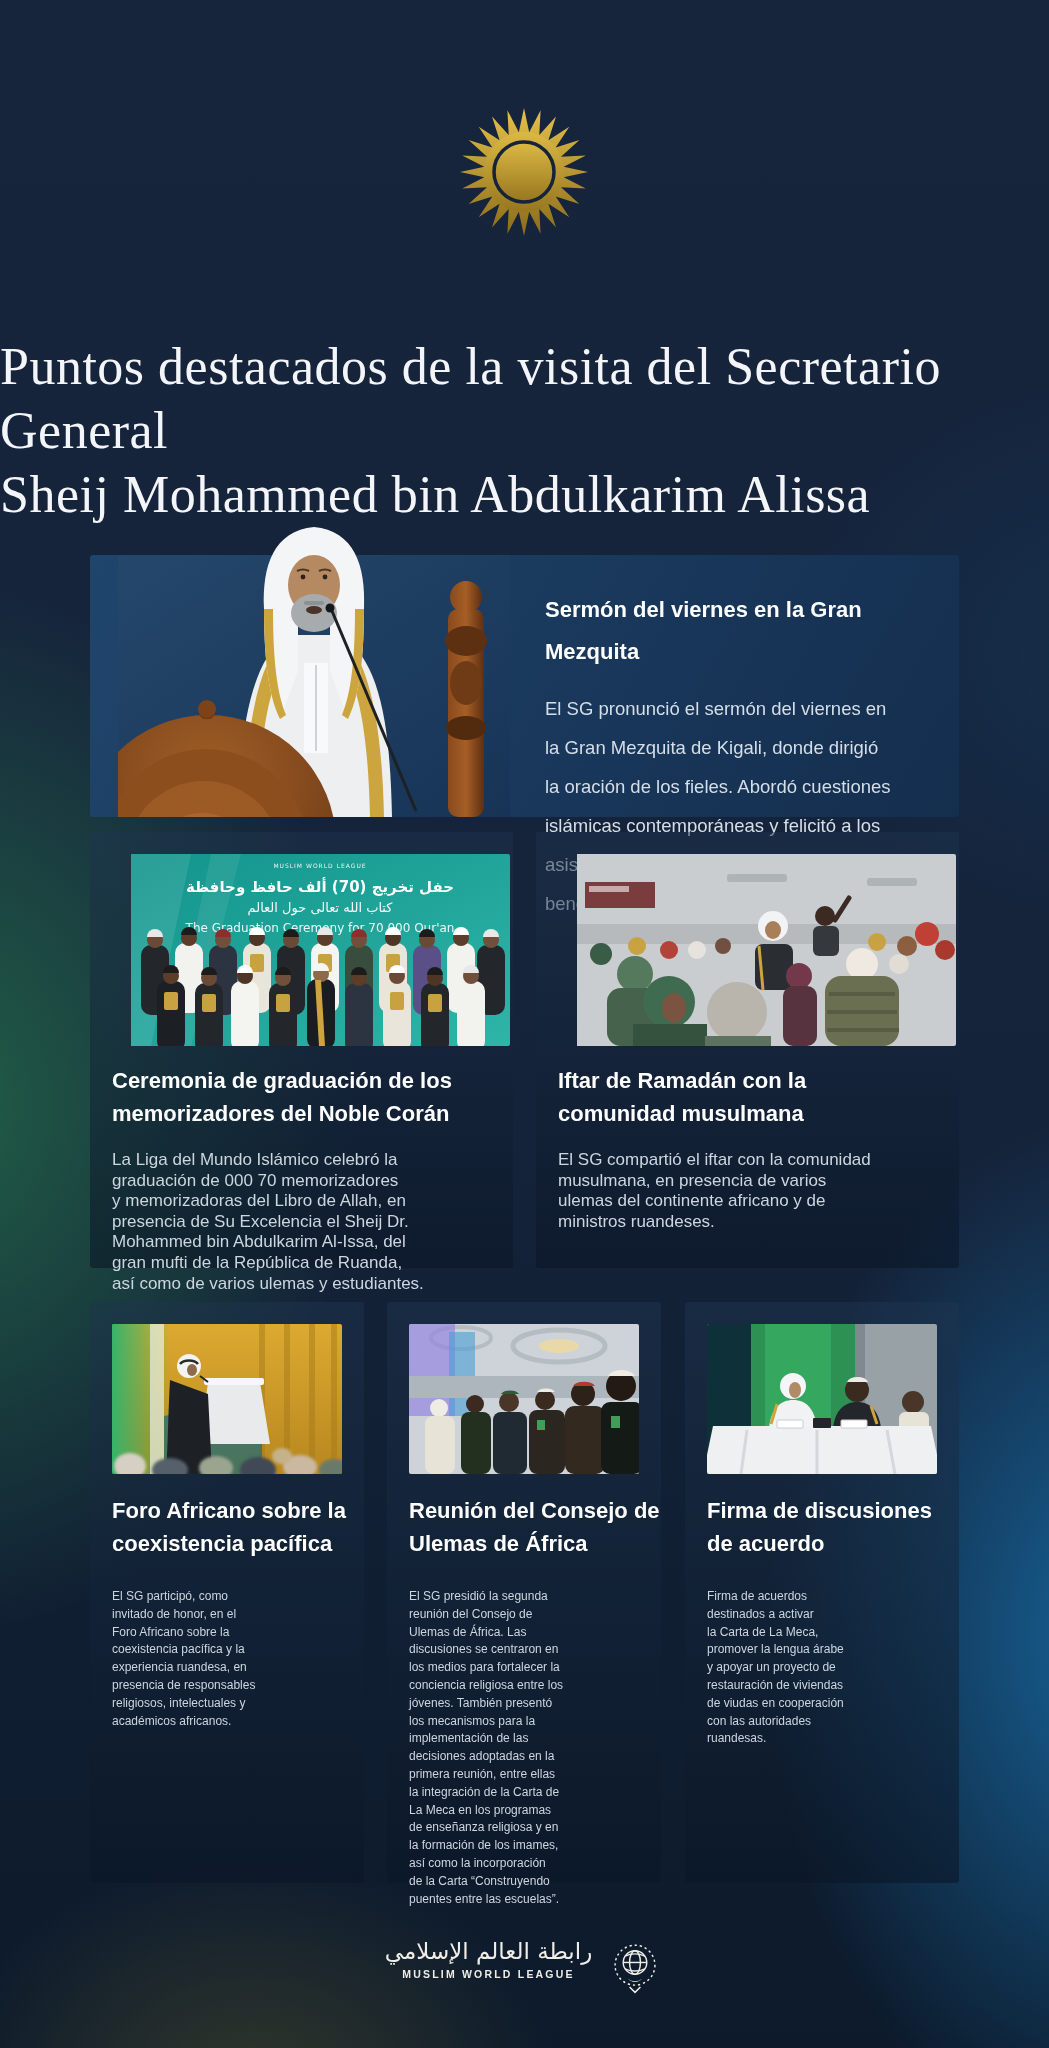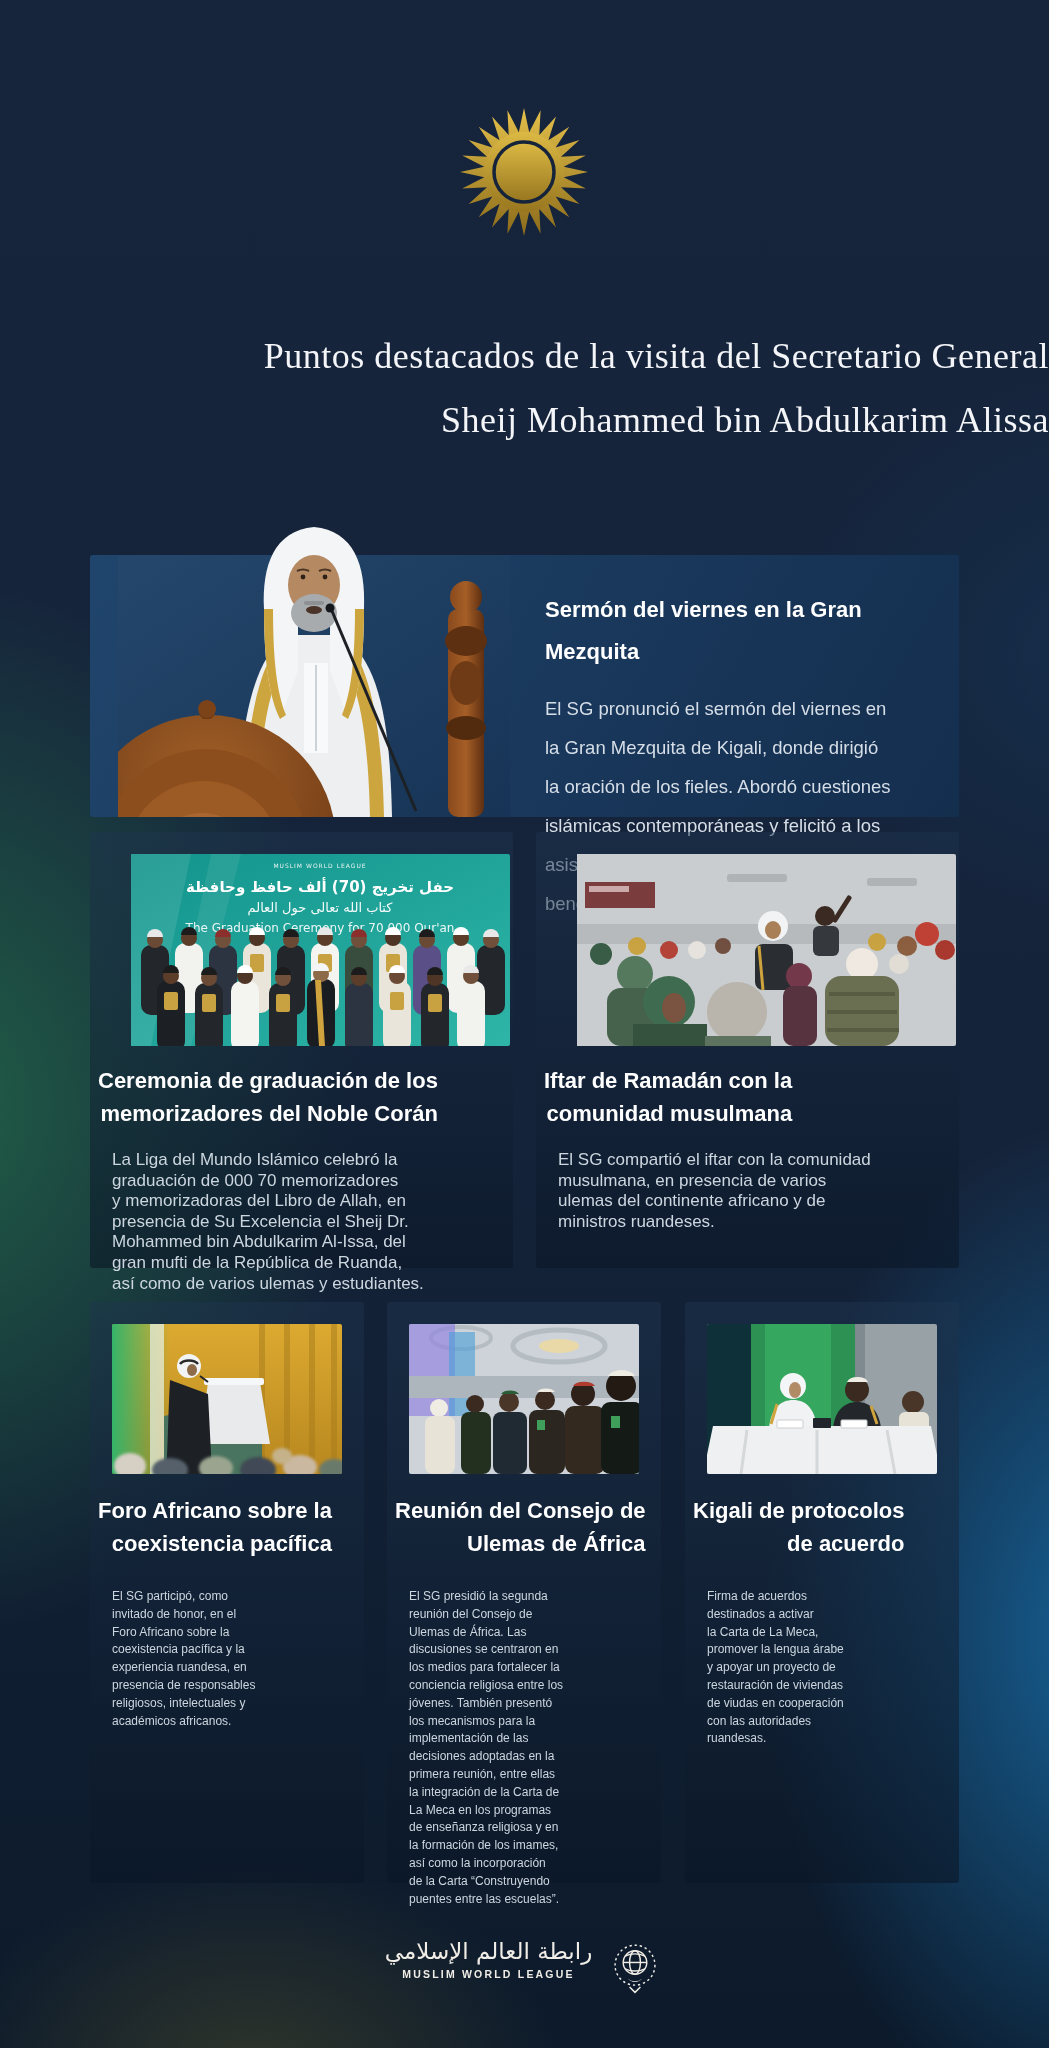--- a/index.html
+++ b/index.html
@@ -6,22 +6,22 @@
   .page{position:relative;width:1049px;height:2048px;margin:0 auto;overflow:hidden;
     font-family:"Liberation Sans","DejaVu Sans",sans-serif;
     background:
       radial-gradient(620px 780px at -6% 54%, rgba(36,112,74,0.78), rgba(36,112,74,0) 68%),
       radial-gradient(560px 840px at 106% 80%, rgba(24,116,178,0.78), rgba(24,116,178,0) 62%),
       radial-gradient(430px 320px at 24% 102%, rgba(128,116,44,0.32), rgba(128,116,44,0) 72%),
       radial-gradient(520px 420px at 108% 32%, rgba(20,70,110,0.32), rgba(20,70,110,0) 70%),
       linear-gradient(180deg,#16243c 0%,#15233a 55%,#0c1a2b 100%);}
   .abs{position:absolute;}
   .sun{left:459px;top:107px;width:130px;height:130px;}
-  .main-title{left:0;right:0;top:300px;text-align:right;color:#f3f5f8;
-    font-family:"Liberation Serif","DejaVu Serif",serif;font-size:36px;line-height:64px;
+  .main-title{left:0;right:0;top:300px;text-align:left;color:#f3f5f8;
+    font-family:"Liberation Serif","DejaVu Serif",serif;font-size:52px;line-height:64px;
     white-space:pre-line;font-weight:500;letter-spacing:0.5px;}
   .main-highlight{left:0;right:0;top:412px;text-align:center;color:#3fb6ec;
     font-family:"Liberation Serif","DejaVu Serif",serif;font-size:63px;line-height:74px;
     font-weight:bold;letter-spacing:0.5px;}
   .card{border-radius:3px;}
   .card1{left:90px;top:555px;width:869px;height:262px;
     background:linear-gradient(120deg,#20456c 0%,#1a3a5e 45%,#142e4e 100%);}
   .photo1{position:absolute;left:28px;top:0;width:392px;height:262px;}
   .photo1 svg{position:absolute;left:0;top:-42px;}
   .card1-text{position:absolute;left:455px;top:34px;width:430px;}
@@ -31,21 +31,21 @@
   .row2{top:832px;height:436px;}
   .c-grad{left:90px;width:423px;}
   .c-iftar{left:536px;width:423px;}
   .row3{top:1302px;height:581px;}
   .c-foro{left:90px;width:274px;}
   .c-consejo{left:387px;width:274px;}
   .c-firma{left:685px;width:274px;}
   .ph{position:absolute;left:22px;top:22px;overflow:hidden;border-radius:2px;}
   .ph2{width:379px;height:192px;padding-left:19px;}
   .ph3{width:230px;height:150px;}
-  .cardm .card-title{position:absolute;left:8px;font-size:22px;line-height:33px;text-align:right;}
+  .cardm .card-title{position:absolute;left:22px;font-size:22px;line-height:33px;}
   .row2 .card-title{top:232px;}
   .row3 .card-title{top:192px;}
   .cardm .card-body{position:absolute;left:22px;margin:0;color:#ccd6df;white-space:pre-line;}
   .row2 .card-body{top:318px;font-size:17px;line-height:20.6px;width:385px;}
   .row3 .card-body{top:286px;font-size:12px;line-height:17.8px;width:238px;}
   .footer{left:0;right:0;top:1938px;display:flex;justify-content:center;align-items:flex-start;gap:14px;}
   .logo-text{text-align:center;color:#f0ede6;}
   .logo-ar{font-family:"DejaVu Sans",sans-serif;font-size:23px;line-height:26px;}
   .logo-en{font-size:10.5px;font-weight:bold;letter-spacing:2.2px;margin-top:4px;}
   svg text{font-family:"DejaVu Sans",sans-serif;}
@@ -481,21 +481,21 @@
           <rect x="192" y="88" width="30" height="24" rx="6" fill="#e7e3d6"></rect>
         </g>
 
         <path d="M6 102 L224 102 L234 150 L-4 150 Z" fill="#eef0f1"></path>
         <path d="M40 106 L34 150 M110 106 L110 150 M180 106 L188 150" stroke="#d4d8da" stroke-width="3" fill="none"></path>
         <rect x="70" y="96" width="26" height="8" rx="1" fill="#ffffff" stroke="#c9ced1"></rect>
         <rect x="134" y="96" width="26" height="8" rx="1" fill="#ffffff" stroke="#c9ced1"></rect>
         <rect x="106" y="94" width="18" height="10" rx="1" fill="#20262b"></rect>
       </svg>
     </div>
-    <h3 class="card-title">Kigali de protocolos
+    <h3 class="card-title">Firma de discusiones
 de acuerdo</h3>
     <p class="card-body">Firma de acuerdos
 destinados a activar
 la Carta de La Meca,
 promover la lengua árabe
 y apoyar un proyecto de
 restauración de viviendas
 de viudas en cooperación
 con las autoridades
 ruandesas.</p>

